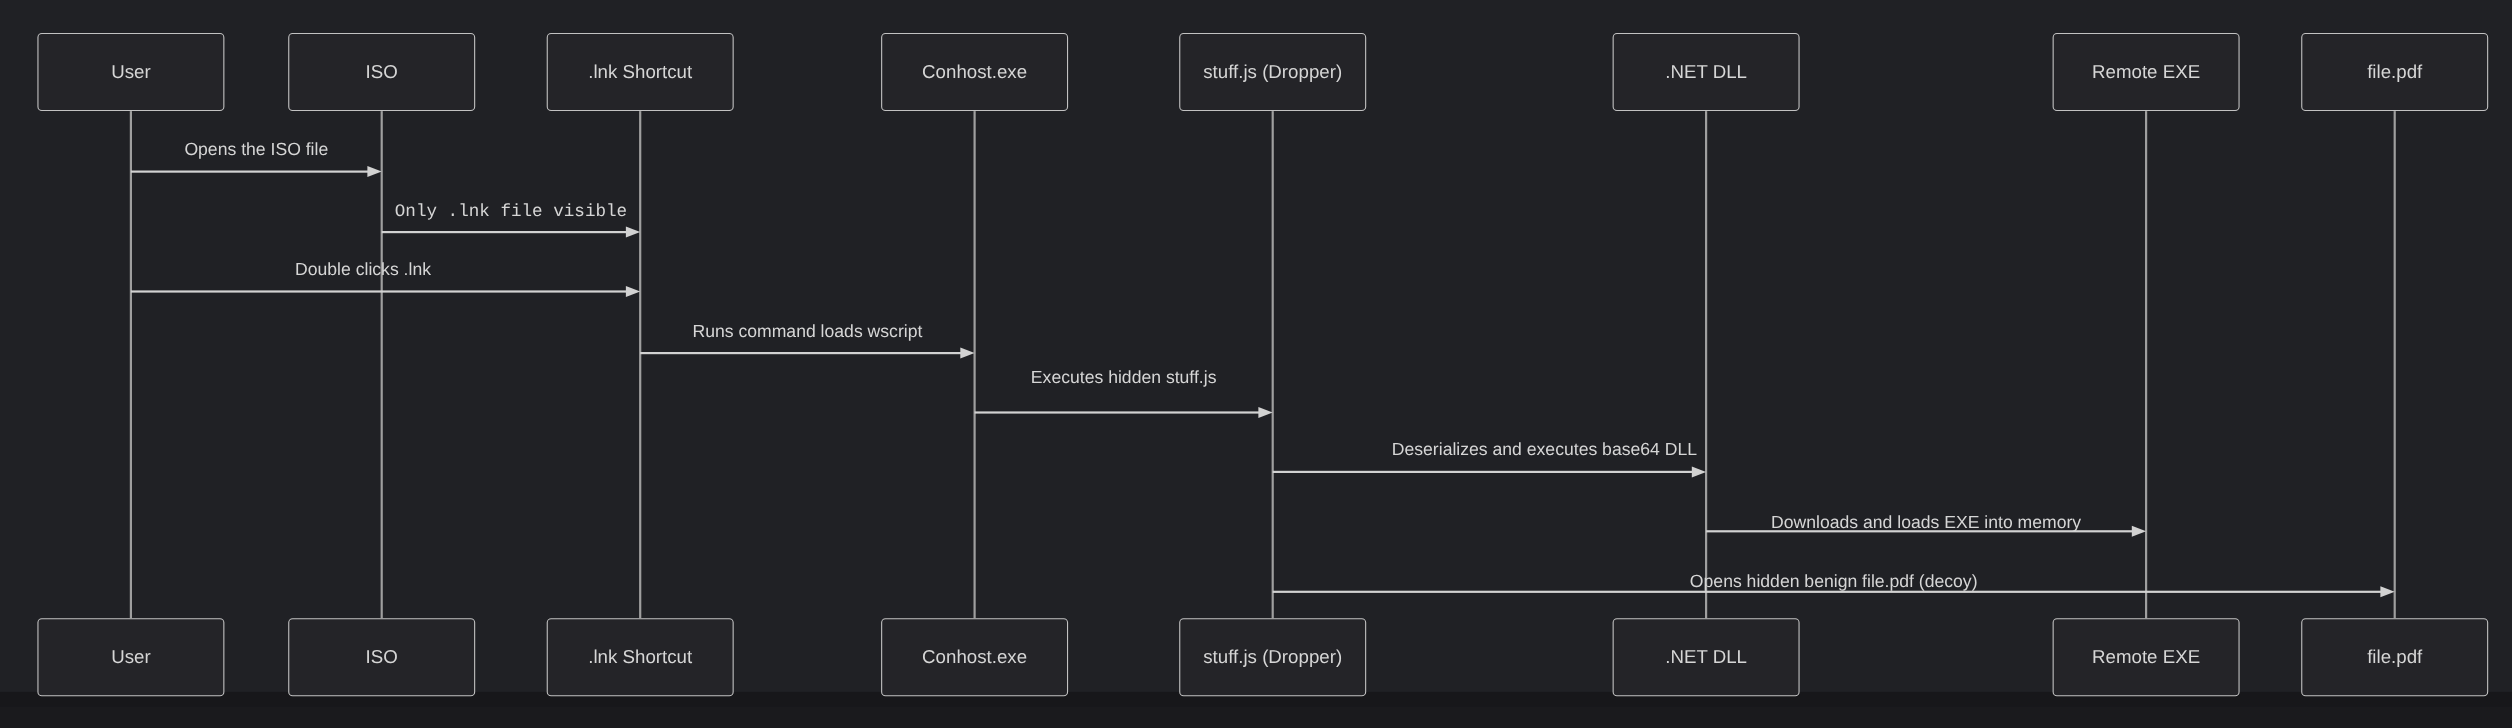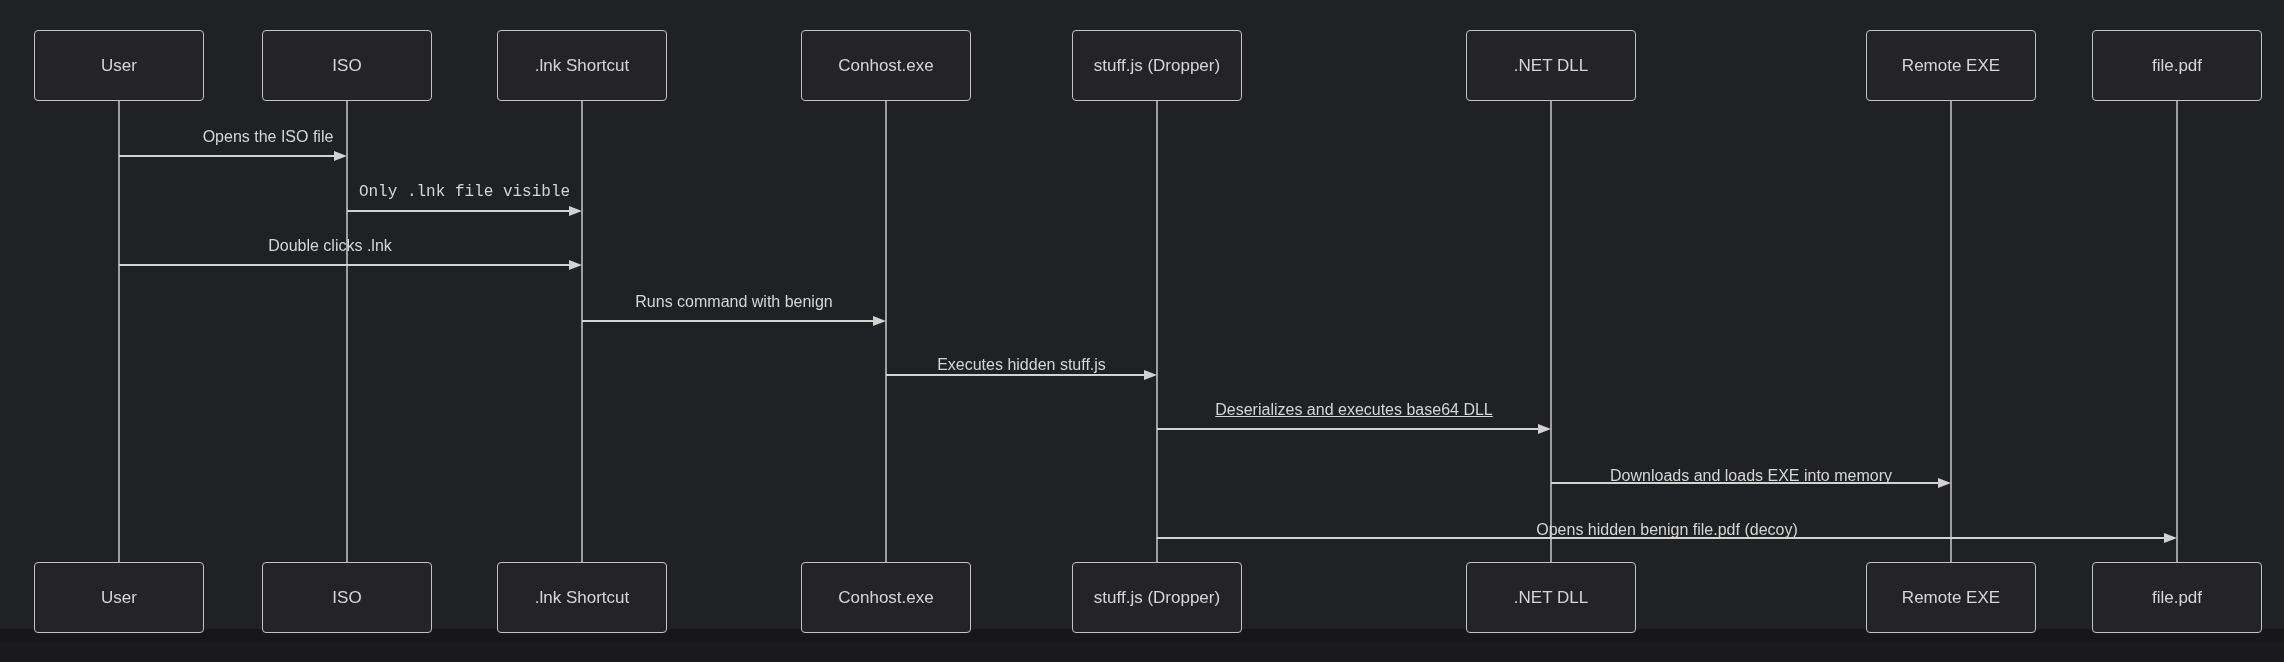--- a/index.html
+++ b/index.html
@@ -117,36 +117,36 @@
     <div class="actor-box" style="left: 1866px; top: 562px; width: 170px; height: 71px;">
       <span>Remote EXE</span>
     </div>
     <div class="lifeline" style="left: 2176px; top: 101px; height: 461px;"></div>
     <div class="actor-box" style="left: 2092px; top: 30px; width: 170px; height: 71px;">
       <span>file.pdf</span>
     </div>
     <div class="actor-box" style="left: 2092px; top: 562px; width: 170px; height: 71px;">
       <span>file.pdf</span>
     </div>
-    <div class="message-label" style="left: 233px; top: 128px; margin-left: 35px;">Opens the ISO file</div>
+    <div class="message-label" style="left: 233px; top: 128px;">Opens the ISO file</div>
     <div class="message-line" style="left: 119px; top: 155px; width: 217px;"></div>
     <div class="arrowhead" style="left: 334px; top: 151px;"></div>
     <div class="message-label" style="left: 464.5px; top: 183px; font-family: Liberation Mono, monospace;">Only .lnk file visible</div>
     <div class="message-line" style="left: 347px; top: 210px; width: 224px;"></div>
     <div class="arrowhead" style="left: 569px; top: 206px;"></div>
     <div class="message-label" style="left: 330px; top: 237px;">Double clicks .lnk</div>
     <div class="message-line" style="left: 119px; top: 264px; width: 452px;"></div>
     <div class="arrowhead" style="left: 569px; top: 260px;"></div>
-    <div class="message-label" style="left: 734px; top: 293px;">Runs command with benign</div>
+    <div class="message-label" style="left: 734px; top: 293px;">Runs command loads wscript</div>
     <div class="message-line" style="left: 582px; top: 320px; width: 293px;"></div>
     <div class="arrowhead" style="left: 873px; top: 316px;"></div>
-    <div class="message-label" style="left: 1021.5px; top: 356px; text-align: right;">Executes hidden stuff.js</div>
+    <div class="message-label" style="left: 1021.5px; top: 335px; text-align: right;">Executes hidden stuff.js</div>
     <div class="message-line" style="left: 886px; top: 374px; width: 260px;"></div>
     <div class="arrowhead" style="left: 1144px; top: 370px;"></div>
-    <div class="message-label" style="left: 1354px; top: 401px; text-decoration: underline;">Deserializes and executes base64 DLL</div>
+    <div class="message-label" style="left: 1404px; top: 401px;">Deserializes and executes base64 DLL</div>
     <div class="message-line" style="left: 1157px; top: 428px; width: 383px;"></div>
     <div class="arrowhead" style="left: 1538px; top: 424px;"></div>
     <div class="message-label" style="left: 1751px; top: 455px; margin-top: 12px;">Downloads and loads EXE into memory</div>
     <div class="message-line" style="left: 1551px; top: 482px; width: 389px;"></div>
     <div class="arrowhead" style="left: 1938px; top: 478px;"></div>
     <div class="message-label" style="left: 1667px; top: 510px; margin-top: 11px;">Opens hidden benign file.pdf (decoy)</div>
     <div class="message-line" style="left: 1157px; top: 537px; width: 1009px;"></div>
     <div class="arrowhead" style="left: 2164px; top: 533px;"></div>
   </div>
 

